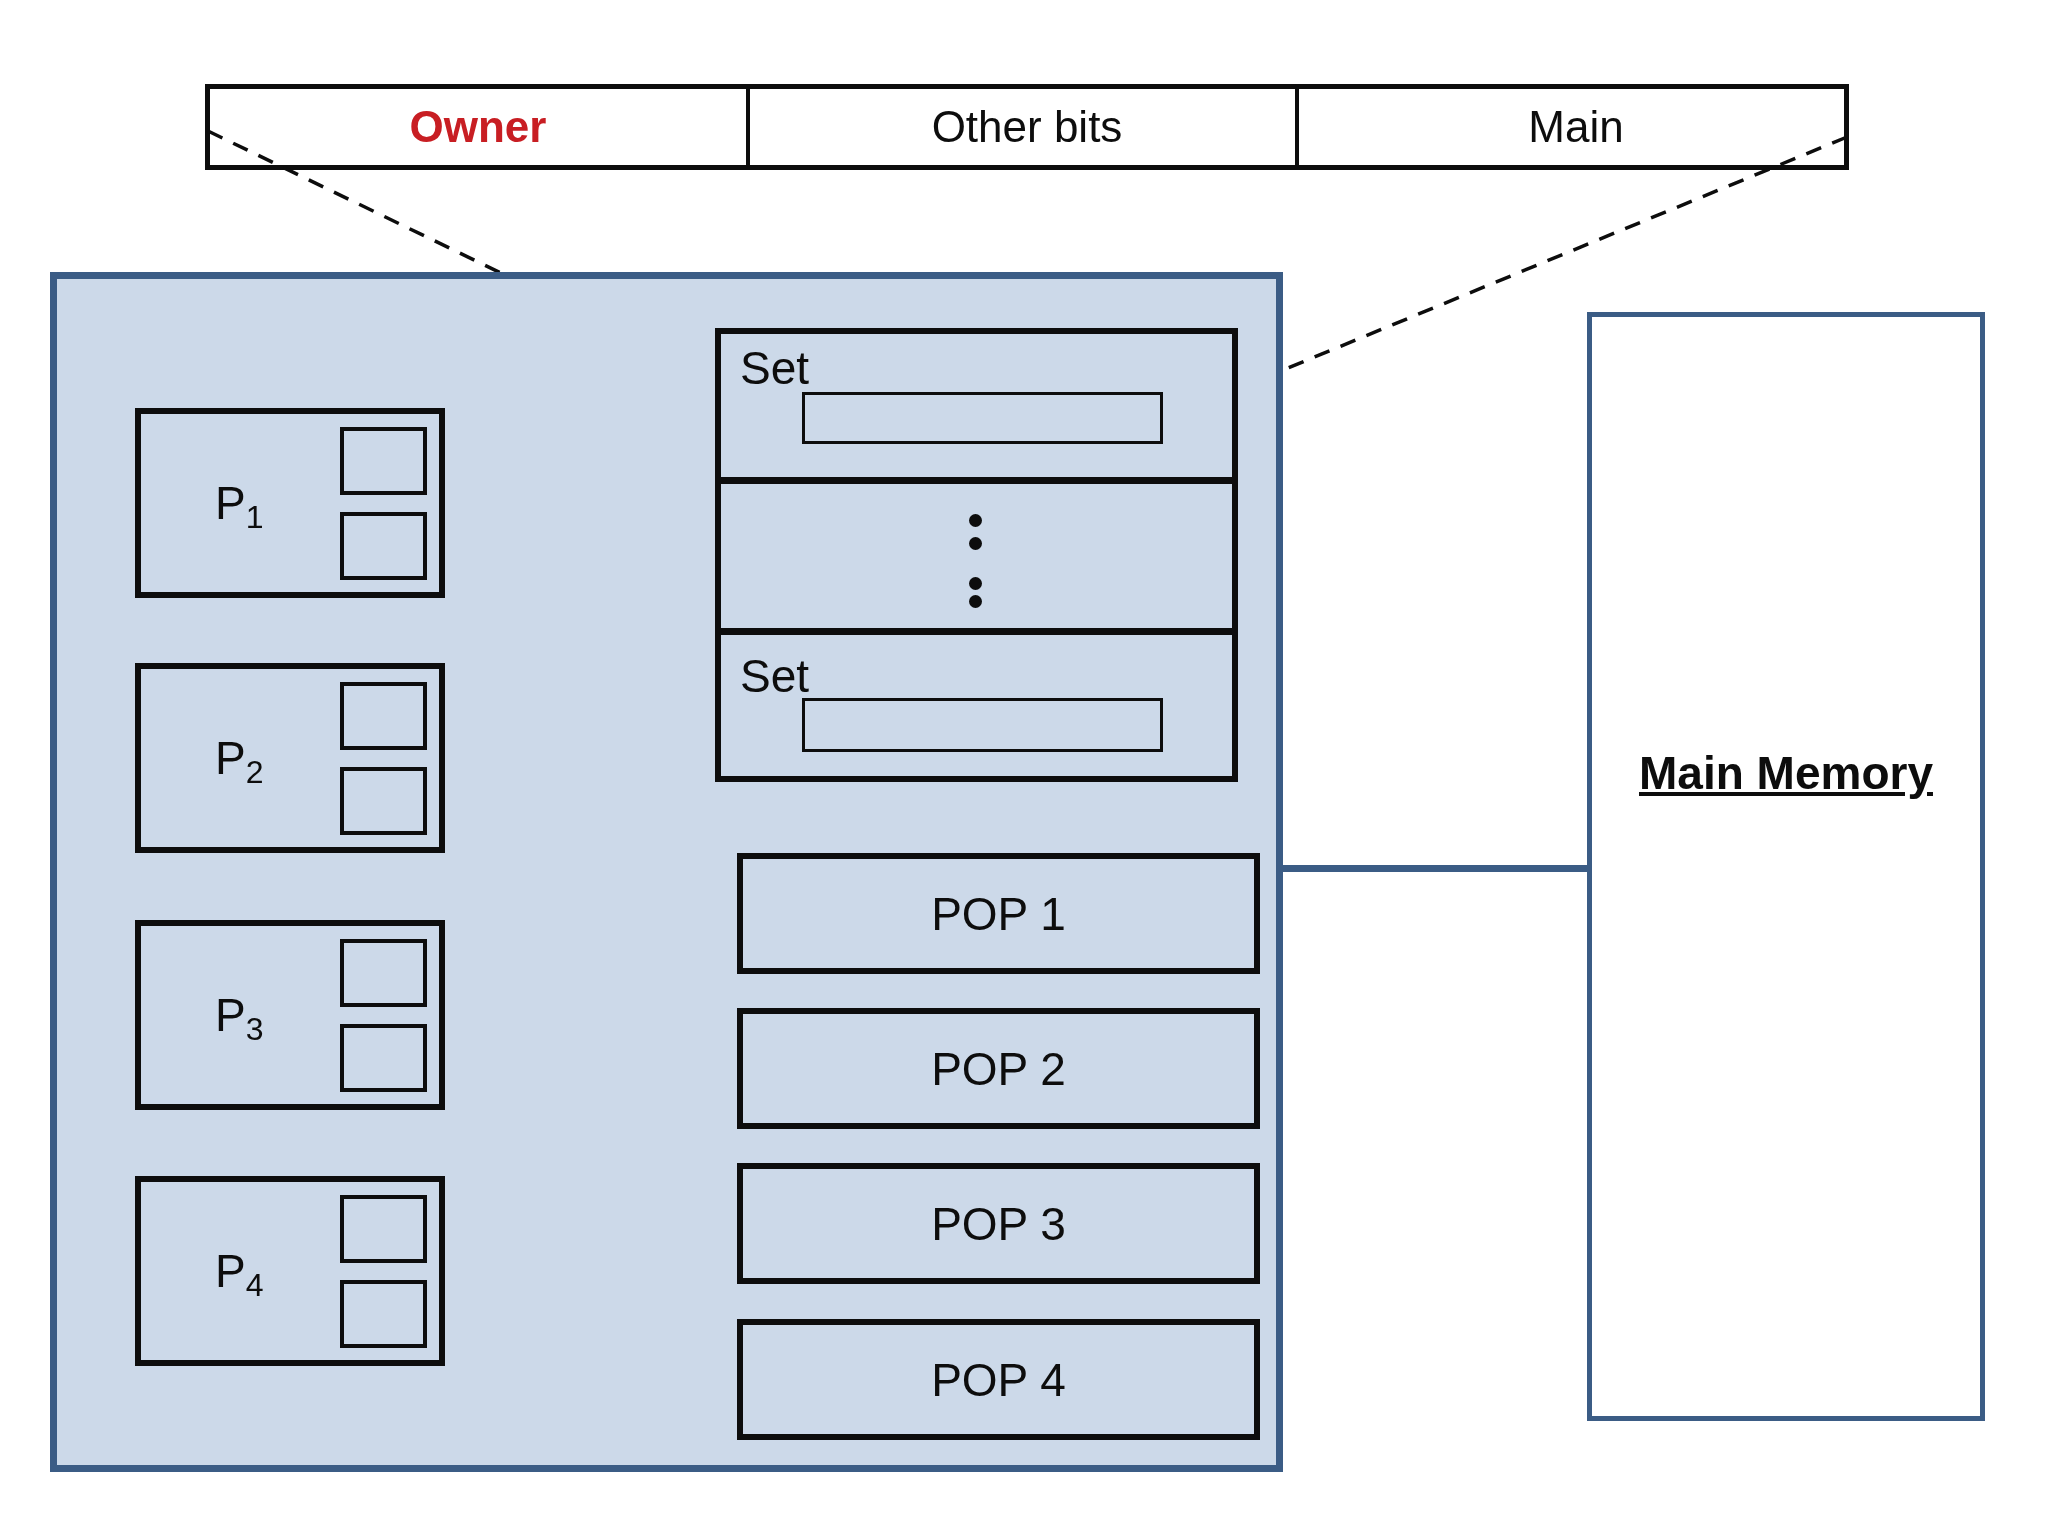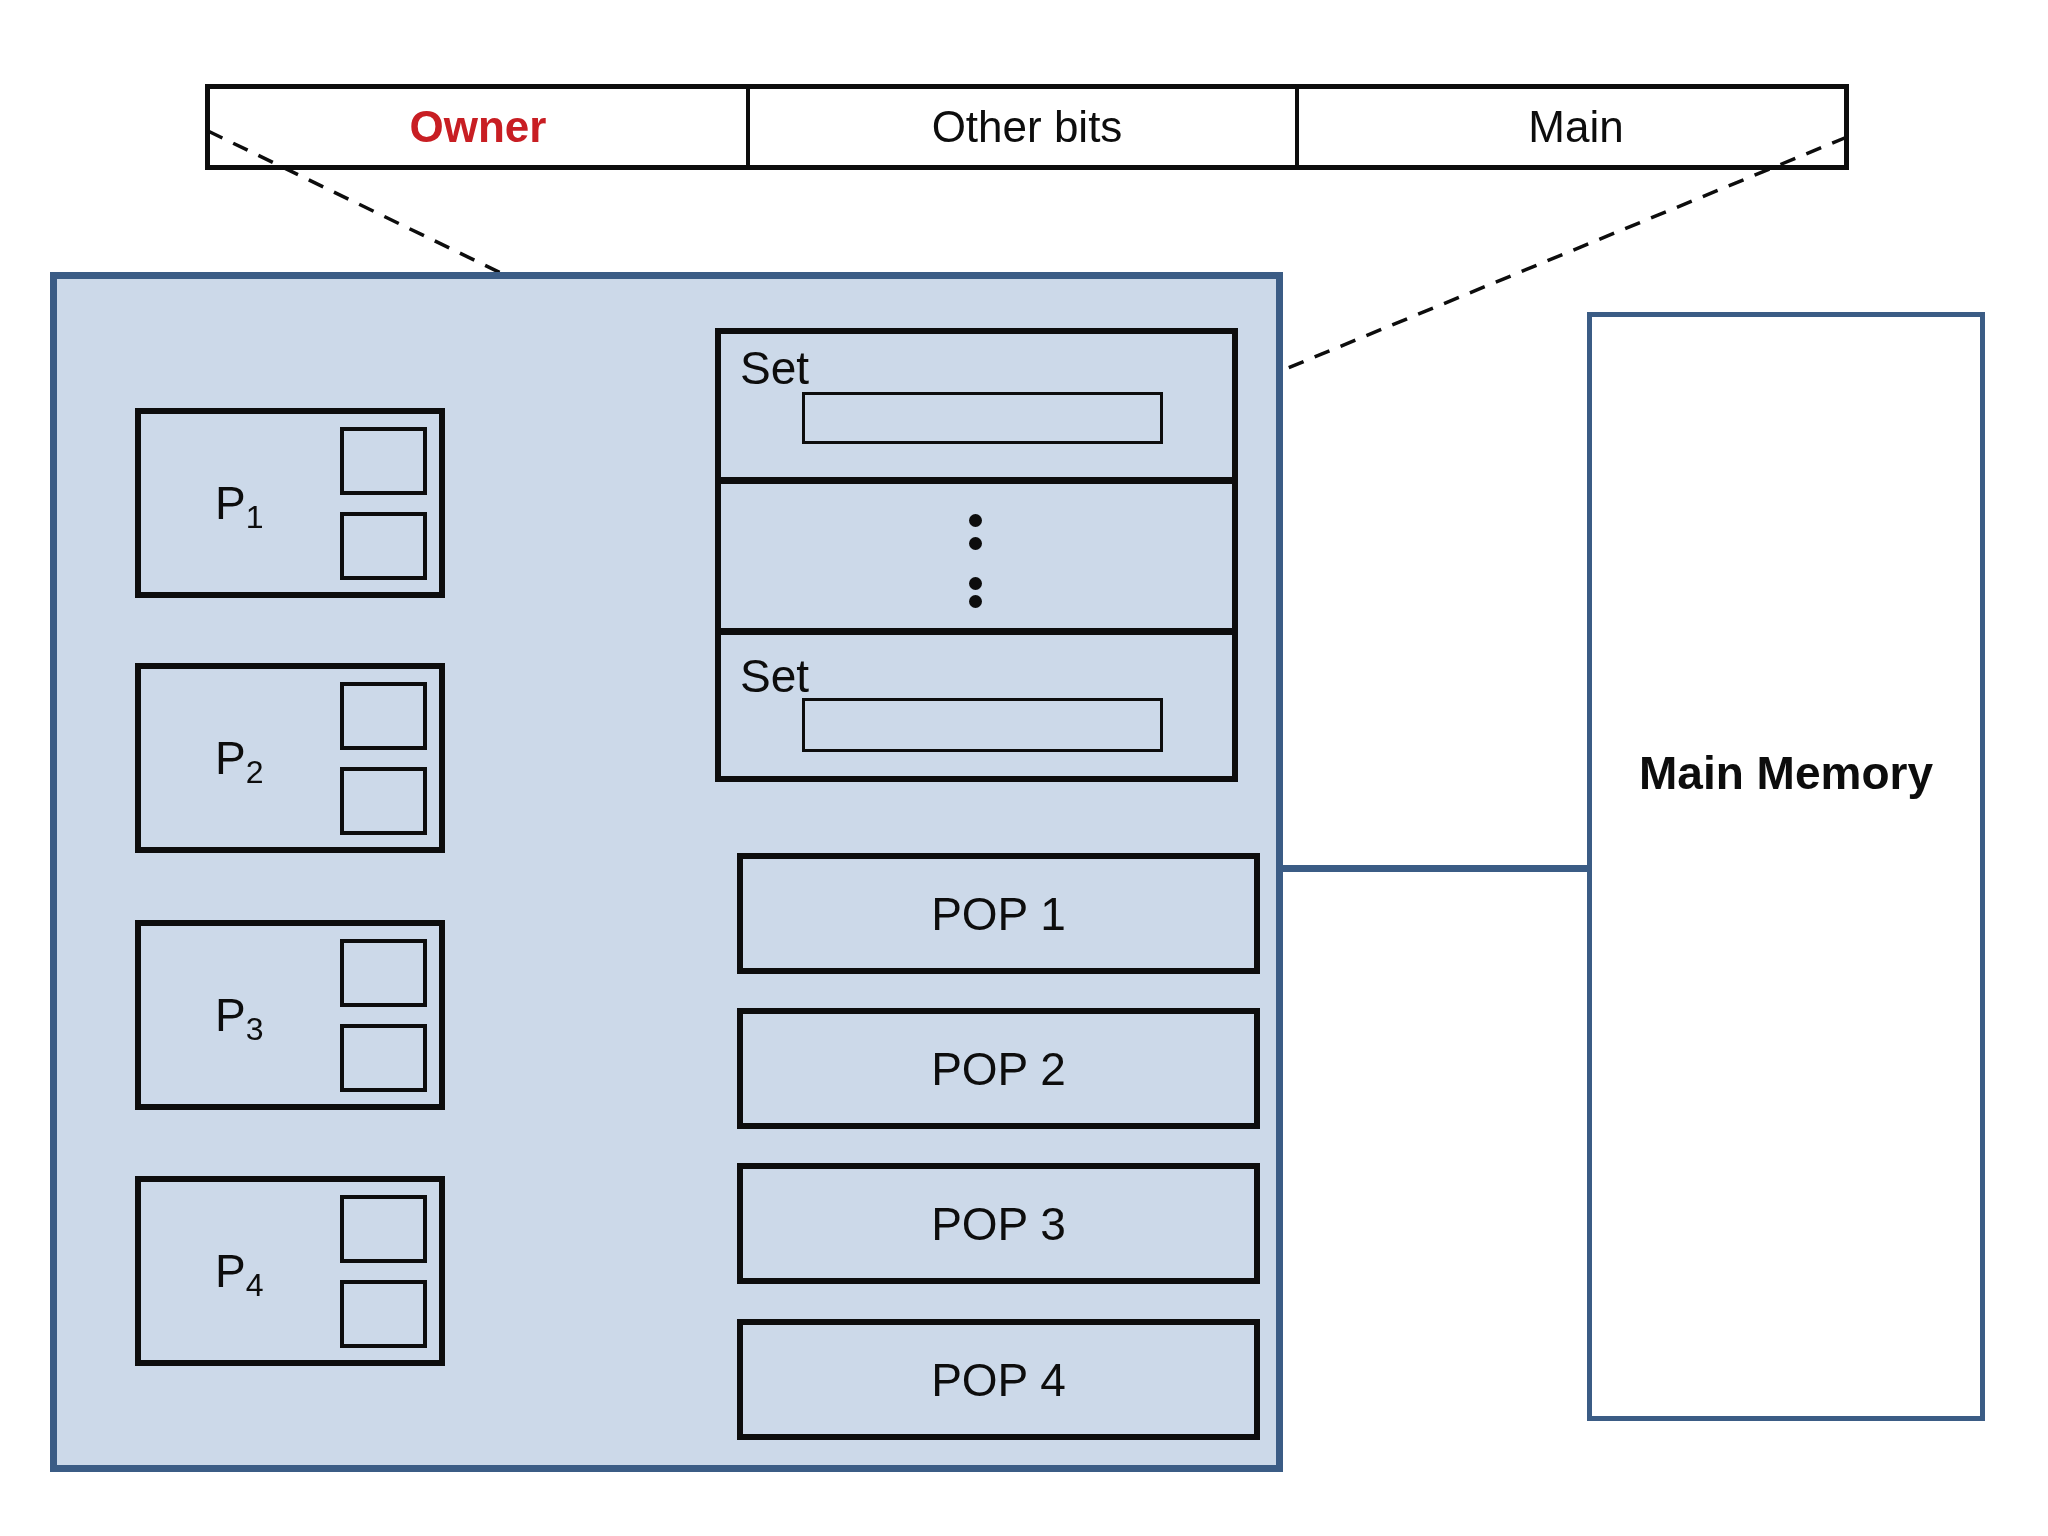--- a/index.html
+++ b/index.html
@@ -106,21 +106,21 @@
     background:var(--accent);
   }
   .mainmem{
     position:absolute;left:1587px;top:312px;width:398px;height:1109px;
     background:#ffffff;border:5px solid var(--accent);
   }
   .mainmem .mmlabel{
     position:absolute;left:0;top:423px;width:100%;
     padding:0 28px;
     text-align:center;
-    font-size:46px;font-weight:bold;line-height:66px;
+    font-size:46px;font-weight:bold;line-height:66px;text-decoration:underline;
   }
 </style>
 </head>
 <body>
 
 <div class="canvas">
 
   <div class="fieldbar">
     <div class="cell owner">Owner</div>
     <div class="cell">Other bits</div>

